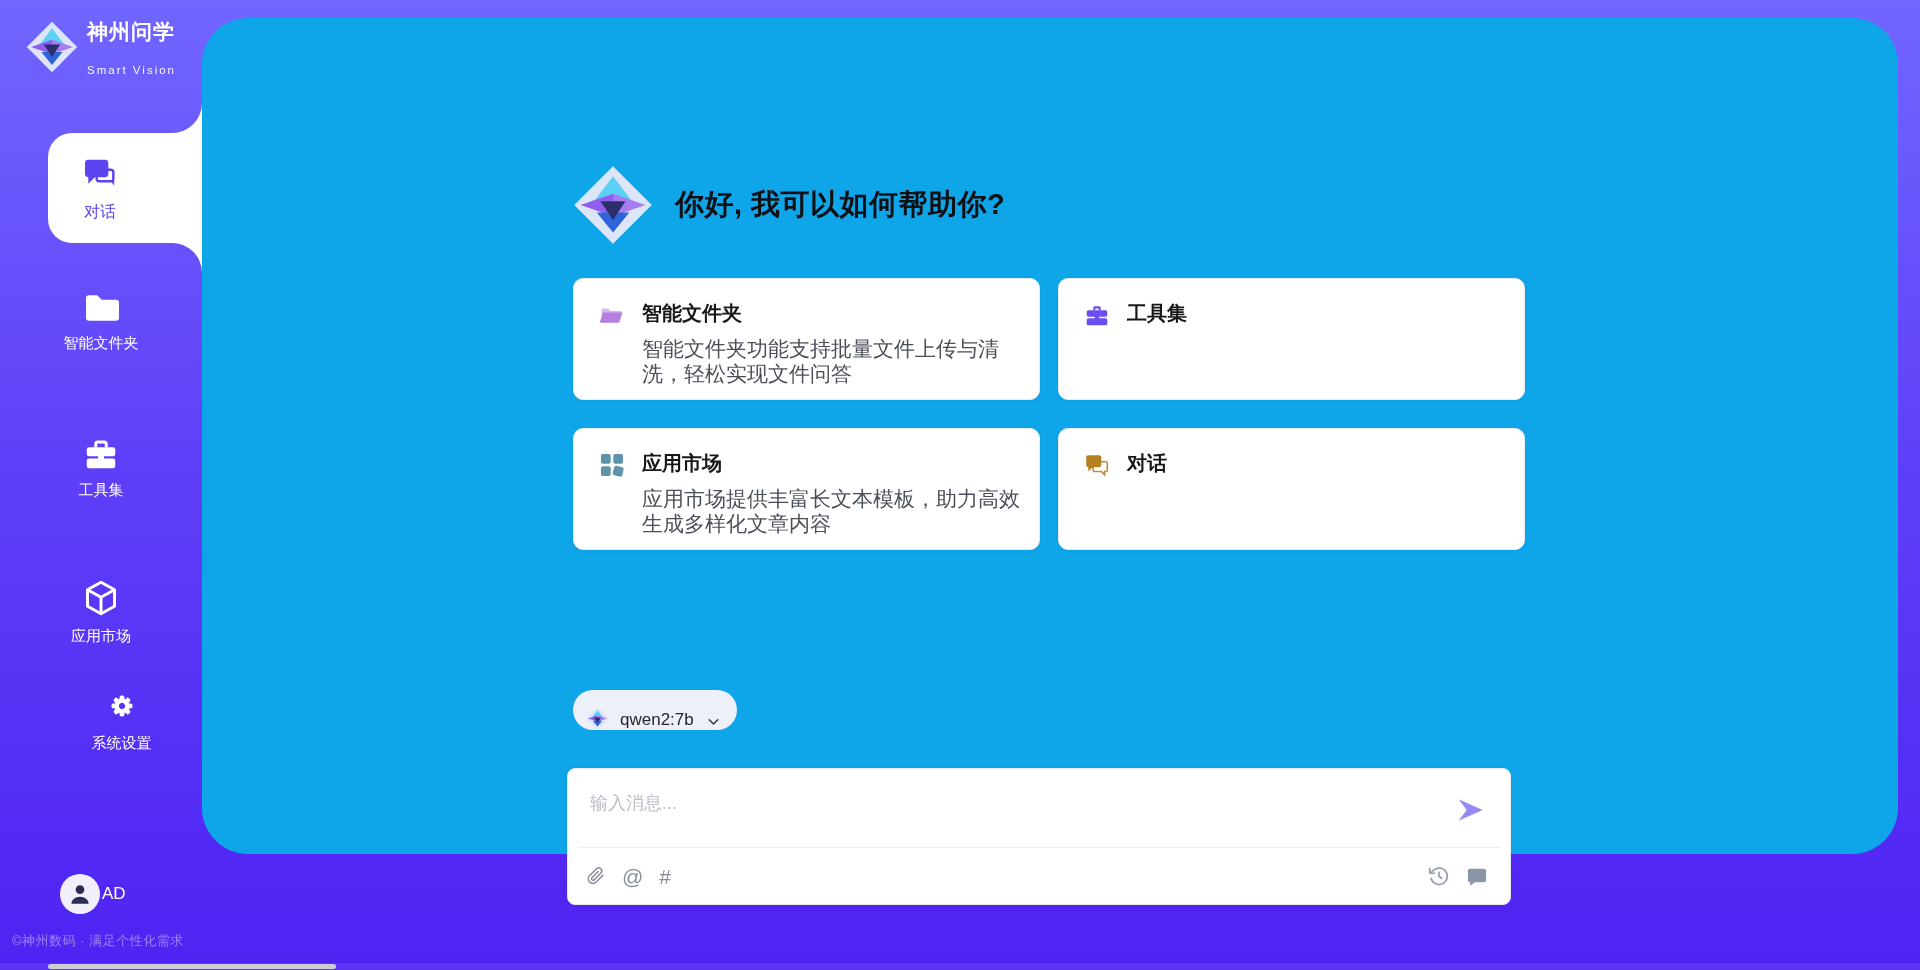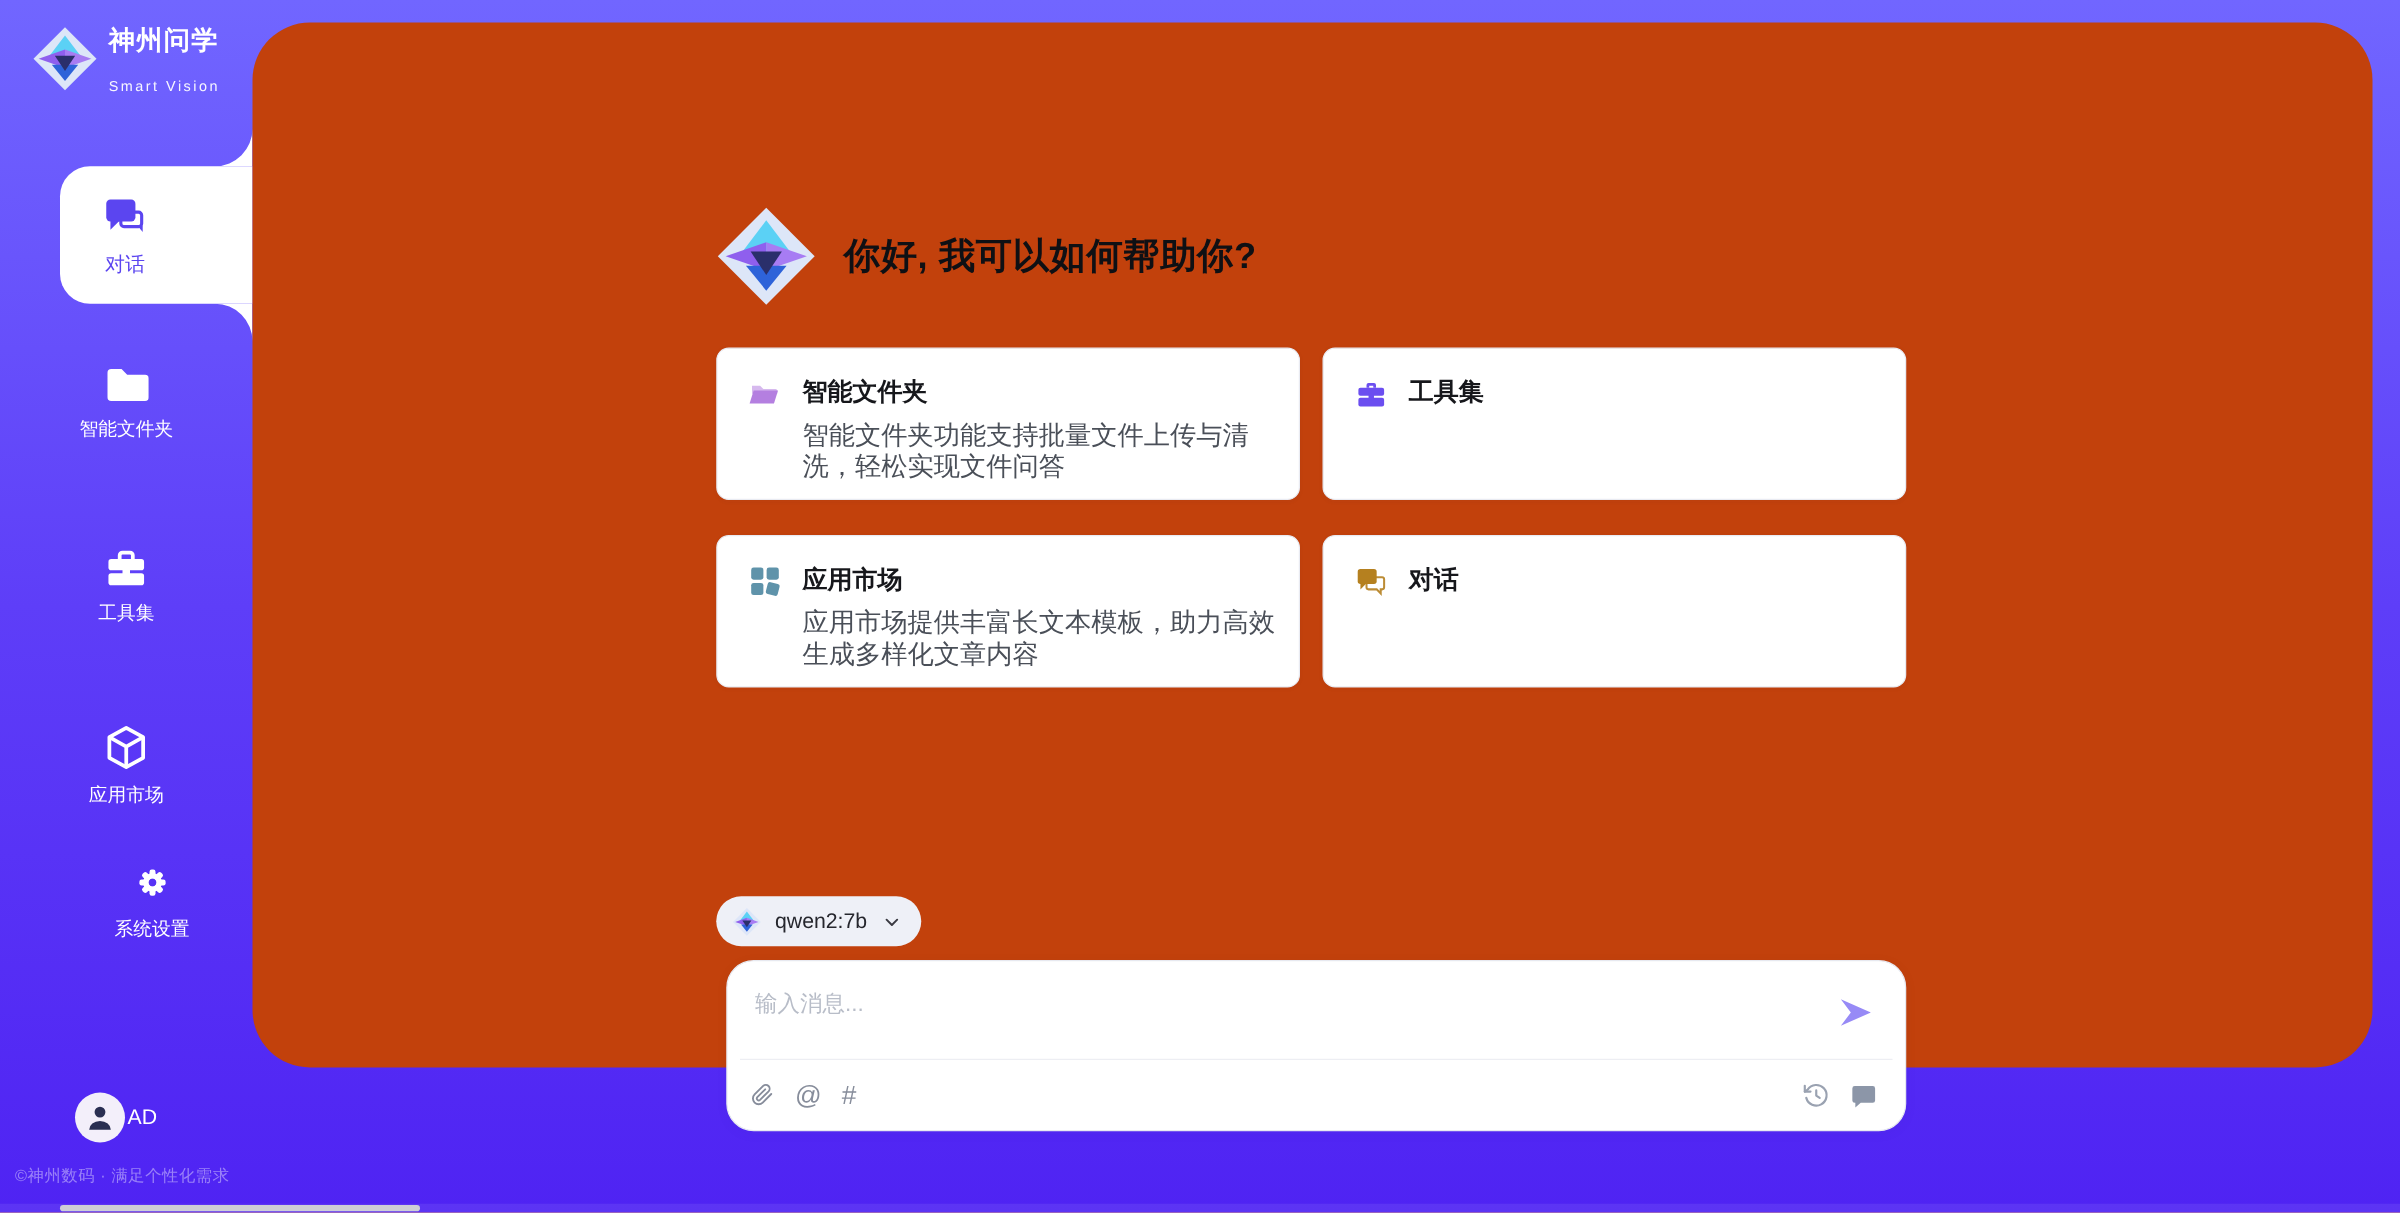--- a/index.html
+++ b/index.html
@@ -7,21 +7,21 @@
   body {
     width:1920px; height:970px; position:relative; overflow:hidden;
     background: linear-gradient(180deg,#7166ff 0%,#5e3ef8 50%,#4f23f3 100%);
     font-family:"Liberation Sans", sans-serif;
   }
   svg { display:block; }
 
   
   .panel {
     position:absolute; left:202px; top:18px; width:1696px; height:836px;
-    background:#c2410c; border-radius:46px;
+    background:#0ea5e9; border-radius:46px;
   }
 
   
   .brand { position:absolute; left:26px; top:18px; display:flex; align-items:center; gap:9px; color:#fff; }
   .brand-name { font-size:21px; font-weight:bold; letter-spacing:1px; }
   .brand-sub { font-size:11.5px; letter-spacing:2px; margin-top:18px; opacity:.95; }
 
   .tab-active {
     position:absolute; left:48px; top:133px; width:154px; height:110px;
     background:#fff; border-radius:24px 0 0 24px; cursor:pointer;
@@ -55,29 +55,29 @@
     height:122px; background:#fff; border:1px solid #e9ebf2; border-radius:10px;
     padding:21px 18px 0 25px; display:flex; gap:17px; cursor:pointer;
     box-shadow:0 1px 4px rgba(40,40,90,.04);
   }
   .card-icon { width:26px; height:26px; flex:none; margin-top:2px; }
   .card-title { font-size:20px; font-weight:bold; color:#16171b; margin-bottom:9px; }
   .card-desc { font-size:21px; color:#4a4f58; line-height:25px; max-width:386px; }
 
   
   .model-pill {
-    position:absolute; left:371px; top:699px; height:40px; padding:0 15px 0 13px;
-    background:#eef0f7; border-radius:20px; display:inline-flex; align-items:center; gap:11px;
+    position:absolute; left:371px; top:672px; height:40px; padding:0 15px 0 13px;
+    background:#eef0f7; border-radius:20px; display:inline-flex; align-items:flex-end; gap:11px;
     font-size:17px; color:#25262d; cursor:pointer;
   }
 
   
   .composer {
-    position:absolute; left:379px; top:750px; width:944px; height:137px;
-    background:#fff; border:1px solid #e7e9f0; border-radius:22px;
+    position:absolute; left:365px; top:750px; width:944px; height:137px;
+    background:#fff; border:1px solid #e7e9f0; border-radius:8px;
     box-shadow:0 2px 10px rgba(50,50,110,.04);
   }
   .msg-input {
     position:absolute; left:20px; top:16px; width:850px; height:36px;
     border:none; outline:none; background:transparent; font-size:18px; color:#333;
     font-family:"Liberation Sans", sans-serif;
   }
   .msg-input::placeholder { color:#b8bdc8; }
   .send-btn { position:absolute; right:20px; top:23px; width:36px; height:36px; border:none; background:transparent; padding:0; cursor:pointer; }
   .composer-divider { position:absolute; left:10px; right:10px; top:78px; height:1px; background:#edeef3; }

